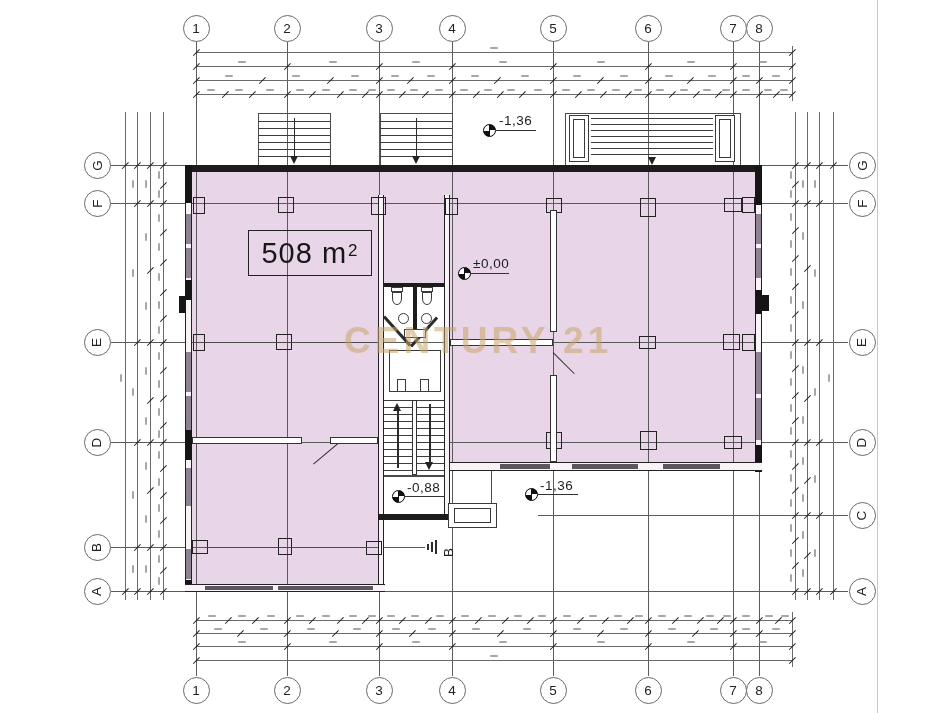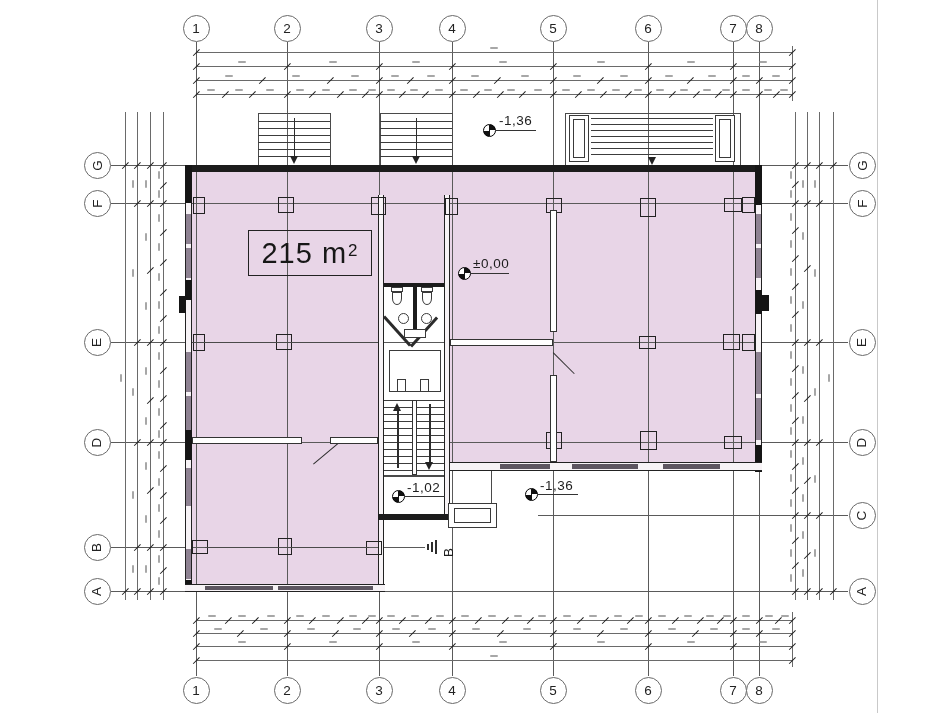--- a/index.html
+++ b/index.html
@@ -558,46 +558,47 @@
       <div class="fixture" style="left: 573px; top: 119px; width: 12px; height: 39px;"></div>
       <div class="fixture" style="left: 715px; top: 115px; width: 20px; height: 47px;"></div>
       <div class="fixture" style="left: 719px; top: 119px; width: 12px; height: 39px;"></div>
       <div class="arrowhead" style="left: 648px; top: 157px; width: 0px; height: 0px; border-left: 4.5px solid transparent; border-right: 4.5px solid transparent; border-top: 8px solid rgb(34, 34, 34);"></div>
       <div class="arrowline" style="left: 427px; top: 544px; width: 1.5px; height: 6px;"></div>
       <div class="arrowline" style="left: 431px; top: 542px; width: 1.5px; height: 10px;"></div>
       <div class="arrowline" style="left: 435px; top: 540px; width: 1.5px; height: 14px;"></div>
     </div>
 
   <div class="areabox">
-    <span>215</span>&nbsp;<span>m</span><sup>2</sup>
+    <span>508</span>&nbsp;<span>m</span><sup>2</sup>
   </div>
 
   <div class="lvlmark">
     <div class="lvlcircle" style="left:483px;top:124px"></div>
     <div class="lvlline" style="left:496px;top:130px;width:40px"></div>
     <div class="lvltext" style="left:499px;top:113px">-1,36</div>
   </div>
   <div class="lvlmark">
     <div class="lvlcircle" style="left:458px;top:267px"></div>
     <div class="lvlline" style="left:471px;top:273px;width:38px"></div>
     <div class="lvltext" style="left:473px;top:256px">±0,00</div>
   </div>
   <div class="lvlmark">
     <div class="lvlcircle" style="left:392px;top:490px"></div>
     <div class="lvlline" style="left:405px;top:496px;width:40px"></div>
-    <div class="lvltext" style="left:407px;top:480px">-1,02</div>
+    <div class="lvltext" style="left:407px;top:480px">-0,88</div>
   </div>
   <div class="lvlmark">
     <div class="lvlcircle" style="left:525px;top:488px"></div>
     <div class="lvlline" style="left:538px;top:494px;width:40px"></div>
     <div class="lvltext" style="left:540px;top:478px">-1,36</div>
   </div>
 
   <div class="sectB" style="left:444px;top:545px">B</div>
 
+  <div class="watermark1">CENTURY 21</div>
 
   <div class="pageedge" style="left:877px;top:0;width:1px;height:713px"></div>
 <div class="bubble" style="left: 182.5px; top: 14.5px;">
       <span>1</span>
     </div>
     <div class="bubble" style="left: 182.5px; top: 676.5px;">
       <span>1</span>
     </div>
     <div class="bubble" style="left: 273.5px; top: 14.5px;">
       <span>2</span>

